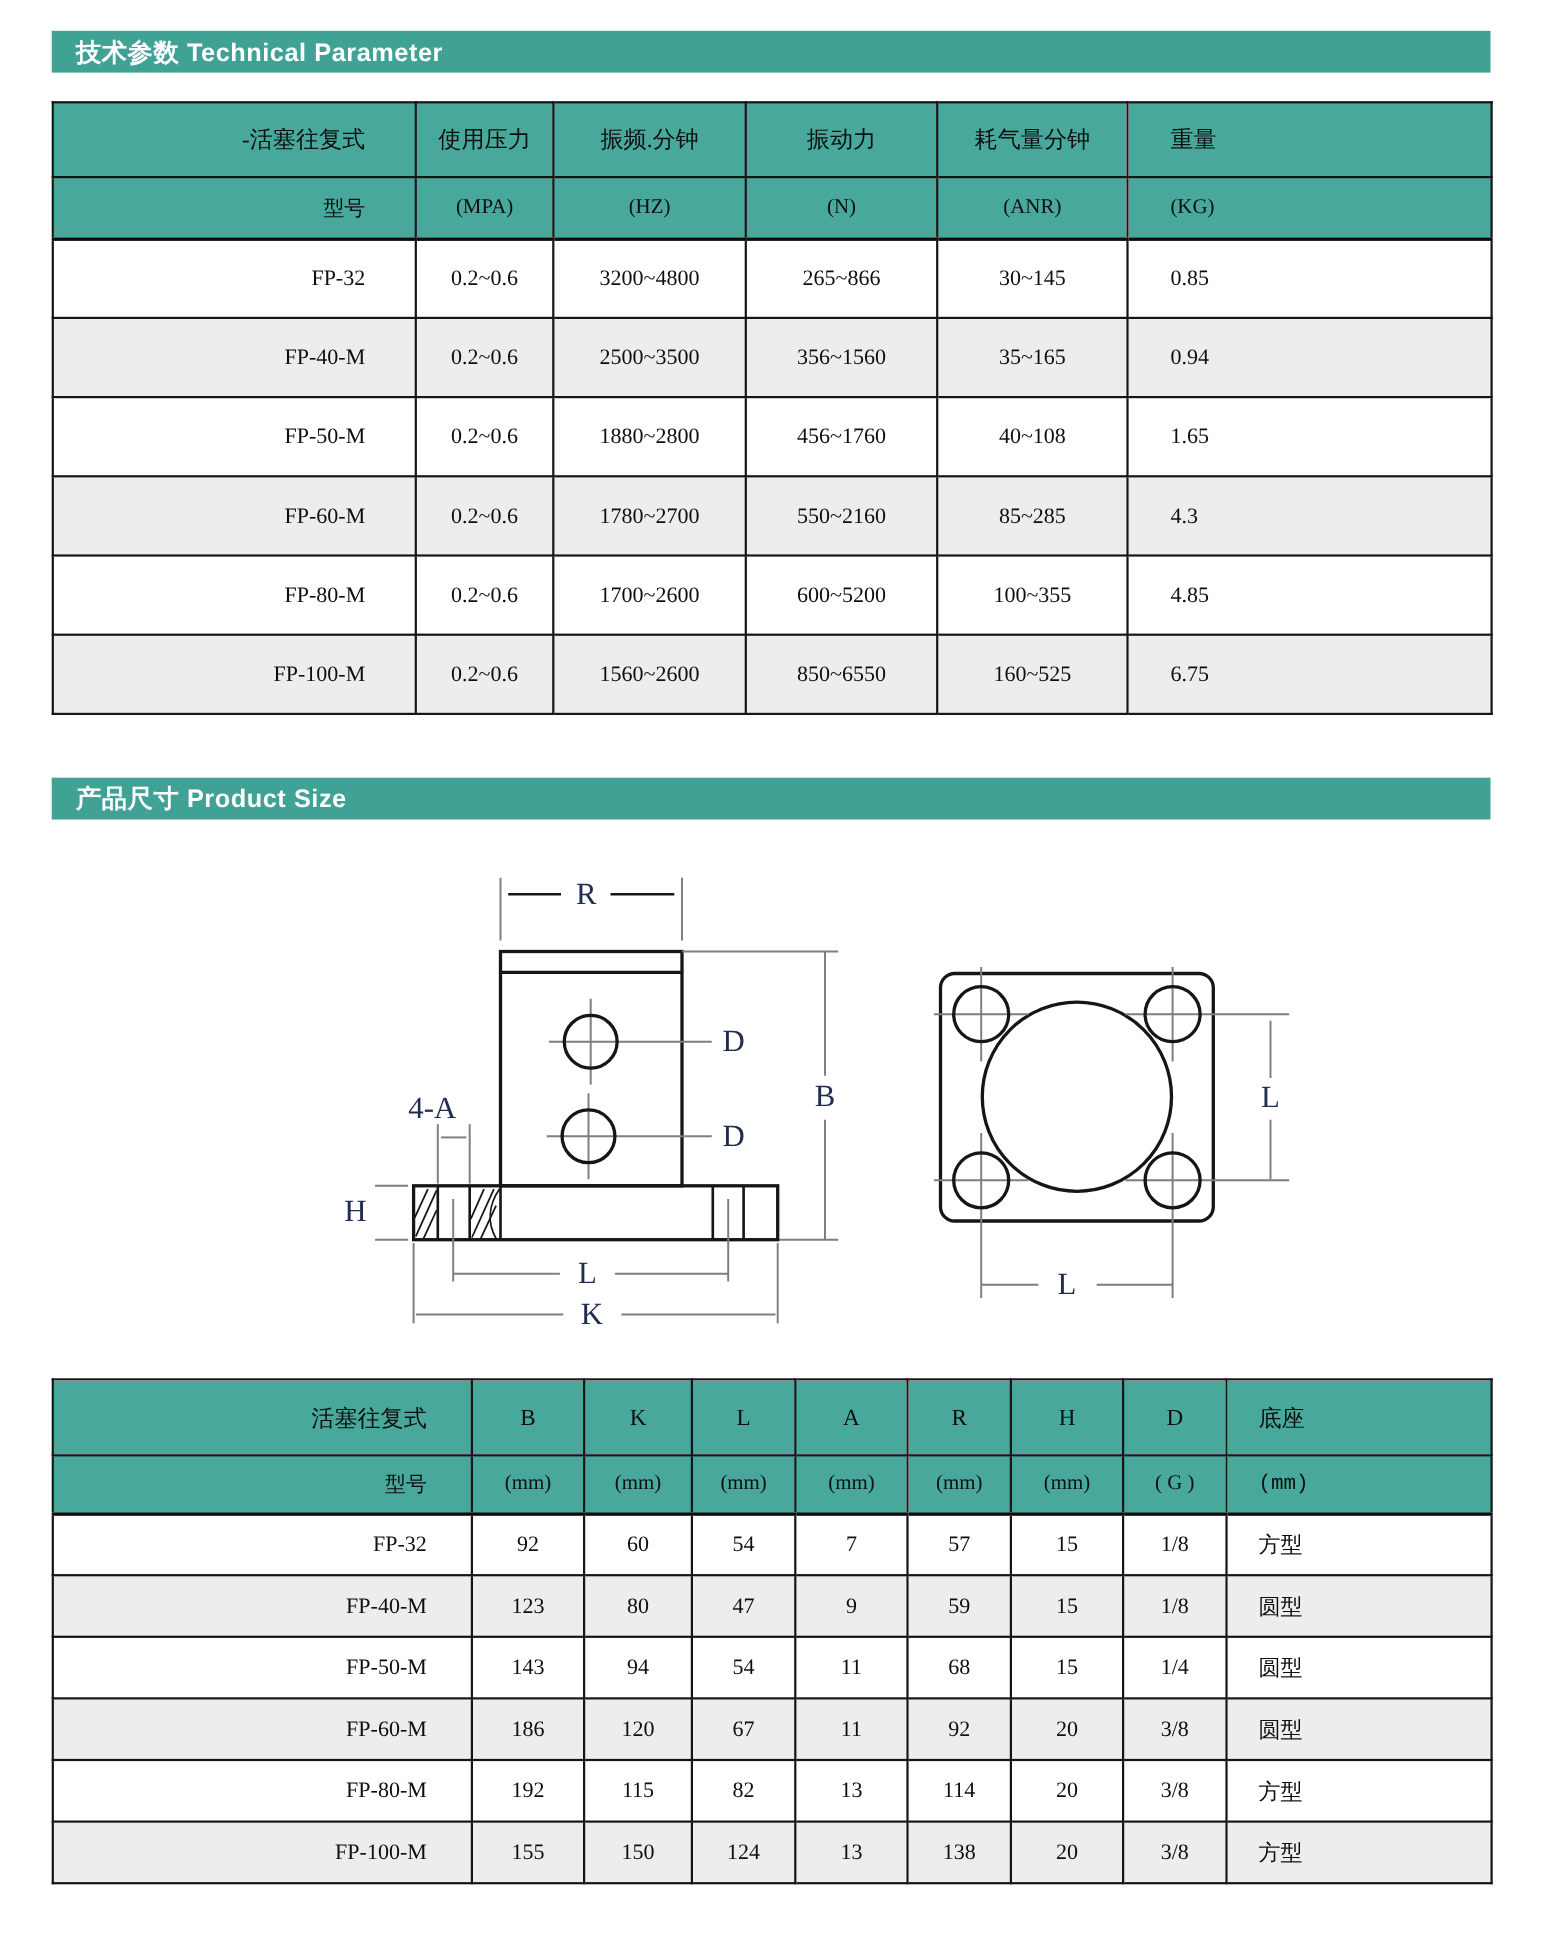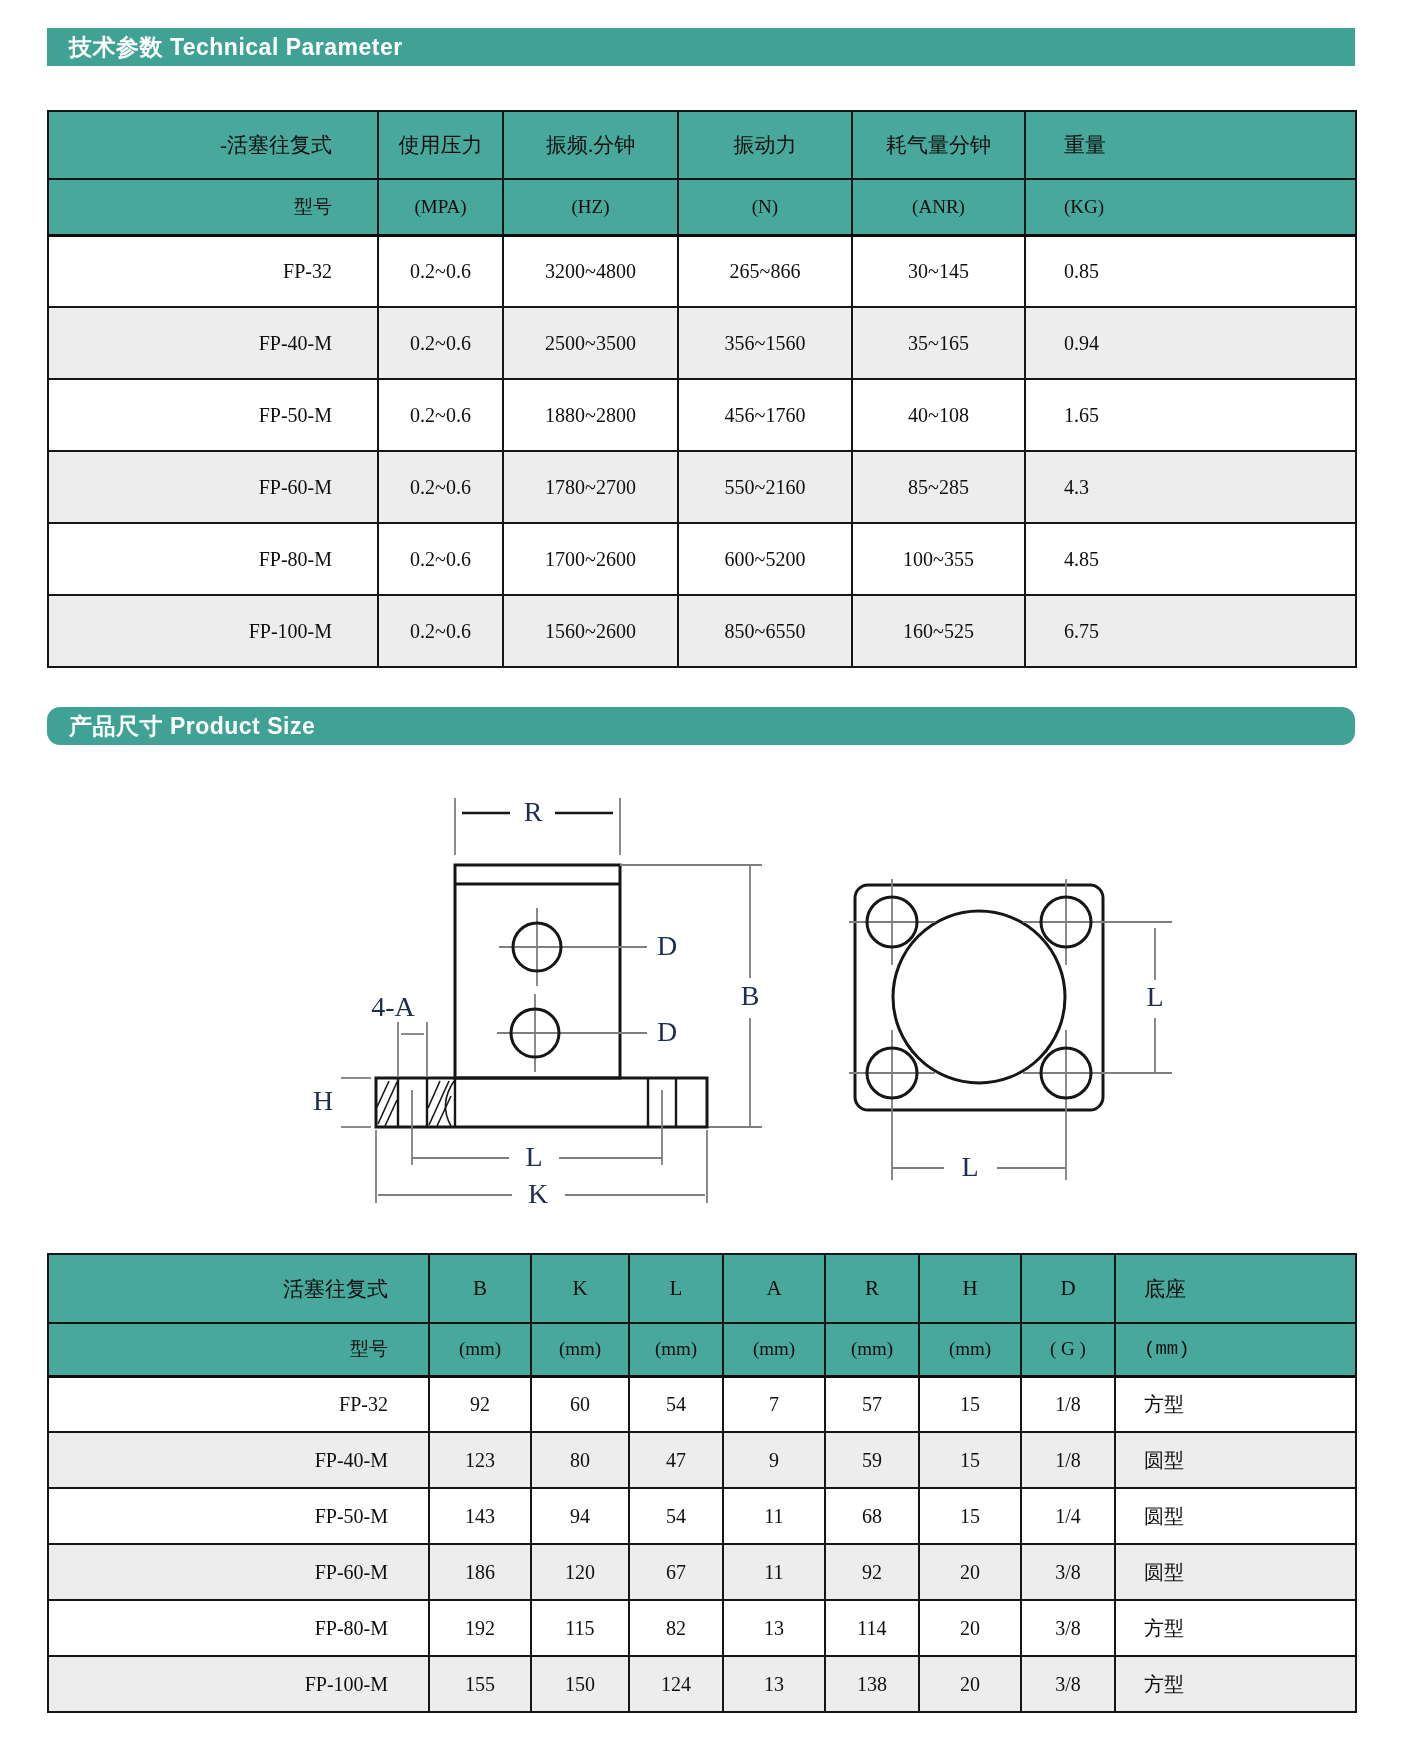--- a/index.html
+++ b/index.html
@@ -19,27 +19,27 @@
     overflow:hidden;
   }
   .banner{
     position:absolute;left:47px;width:1308px;height:38px;
     background:var(--banner-bg);color:var(--banner-text);
     font-family:"Liberation Sans","DejaVu Sans",sans-serif;
     font-weight:600;font-size:23px;line-height:38px;padding-left:22px;
     letter-spacing:0.5px;
   }
   #banner1{top:28px;}
-  #banner2{top:707px;border-radius:13px;}
+  #banner2{top:707px;}
   table{
     position:absolute;left:47px;border-collapse:collapse;table-layout:fixed;
     width:1308px;font-family:"Liberation Serif","DejaVu Serif",serif;
     font-size:20px;color:#0e0e0e;
   }
-  #table1{top:110px;border-radius:21px;}
+  #table1{top:92px;border-radius:21px;}
   #table2{top:1253px;}
   th,td{border:2px solid #151515;text-align:center;padding:0;font-weight:normal;overflow:hidden;}
   thead th{background:var(--table-header-bg);font-size:21px;}
   thead tr:last-child th{border-bottom:3px solid #0d0d0d;font-size:19px;margin-top:44px;}
   tbody tr:nth-child(even) td{background:var(--row-alt-bg);}
   tr.hr1{height:68px;}
   tr.hr2{height:56px;}
   #table1 tr.dr{height:72px;}
   #table2 tr.dr{height:56px;}
   #table2 tr.hr1{height:69px;margin-top:40px;}

